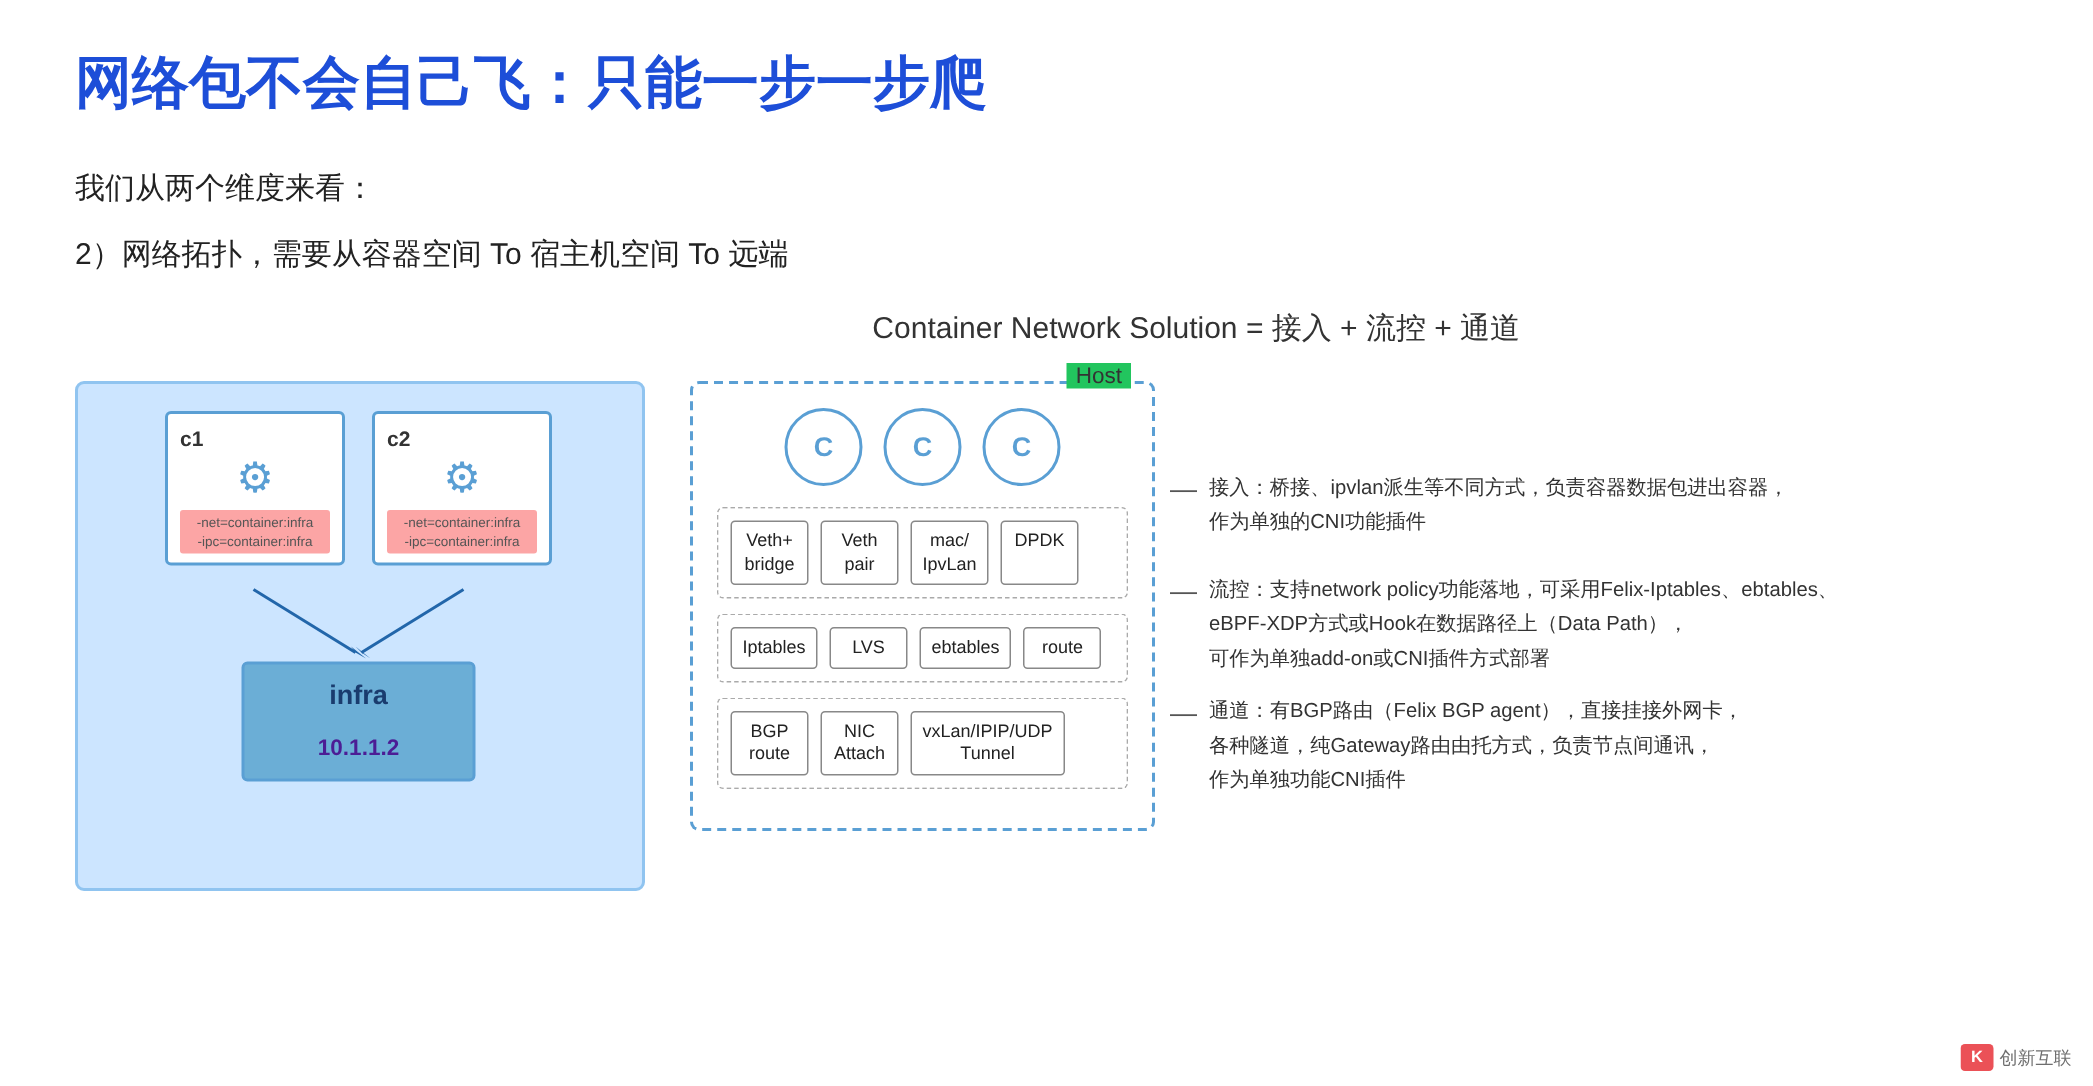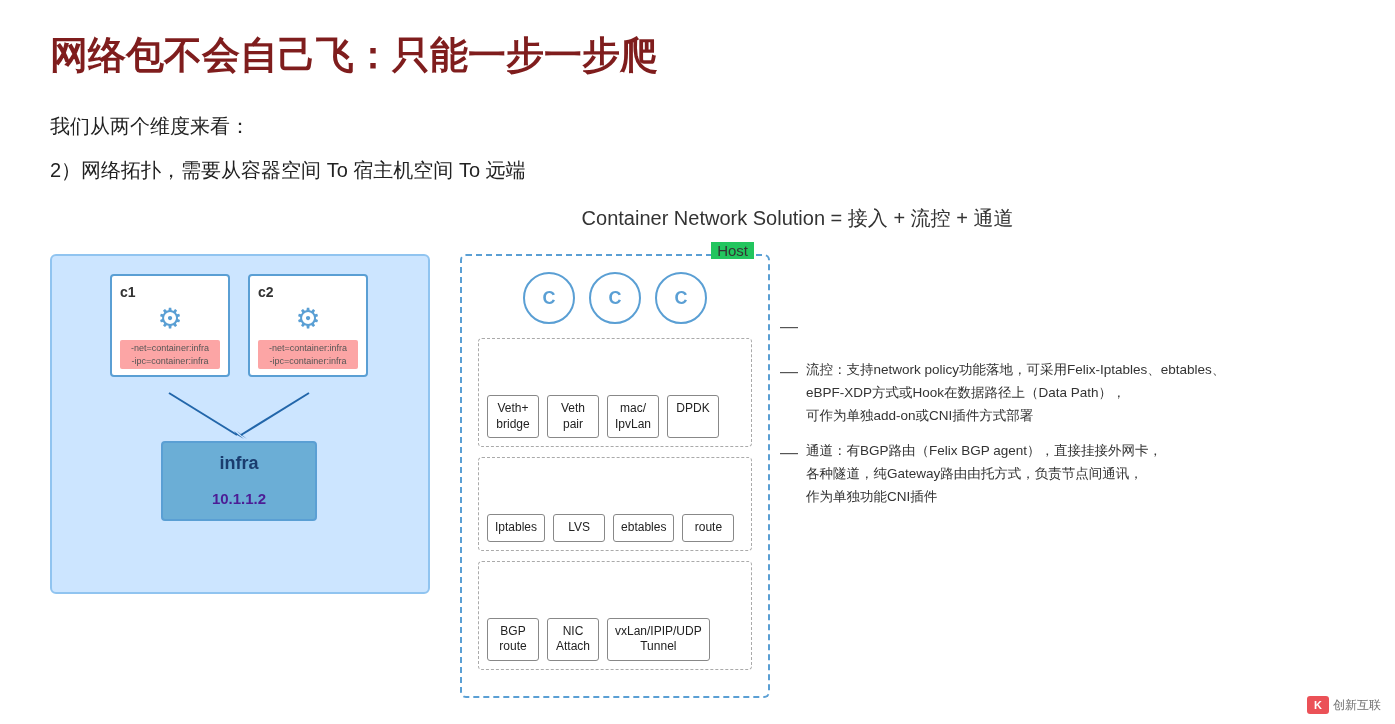--- a/index.html
+++ b/index.html
@@ -8,21 +8,21 @@
       font-family: "PingFang SC", "Microsoft YaHei", "SimHei", sans-serif;
       width: 1395px;
       min-height: 724px;
       padding: 30px 50px 30px 50px;
       color: #222;
     }
     .title {
       font-size: 38px;
       font-weight: bold;
       margin-bottom: 28px;
-      color: #7f1d1d;
+      color: #1d4ed8;
     }
     .desc-block {
       margin-bottom: 18px;
     }
     .desc-line {
       font-size: 20px;
       margin-bottom: 10px;
       line-height: 1.7;
     }
     .formula-line {
@@ -158,21 +158,20 @@
       border-radius: 4px;
       padding: 8px 8px;
       margin-bottom: 10px;
     }
     .layer-row {
       display: flex;
       flex-direction: row;
       gap: 8px;
       justify-content: flex-start;
       flex-wrap: nowrap;
-      margin-top: 48px;
     }
     .layer-cell {
       border: 1.5px solid #888;
       border-radius: 3px;
       background: #fff;
       font-size: 12px;
       text-align: center;
       padding: 5px 7px;
       min-width: 52px;
       line-height: 1.3;
@@ -309,20 +308,21 @@
           <div class="layer-cell" style="min-width:90px;">vxLan/IPIP/UDP<br>Tunnel</div>
         </div>
       </div>
     </div>
 
     <div class="annotation-group">
 
       <div style="height:60px;"></div>
       <div class="annotation-item">
         <span class="annotation-arrow">—</span>
+        <div class="annotation-text">接入：桥接、ipvlan派生等不同方式，负责容器数据包进出容器，<br>作为单独的CNI功能插件</div>
       </div>
       <div style="height:22px;"></div>
 
       <div class="annotation-item">
         <span class="annotation-arrow">—</span>
         <div class="annotation-text">流控：支持network policy功能落地，可采用Felix-Iptables、ebtables、<br>eBPF-XDP方式或Hook在数据路径上（Data Path），<br>可作为单独add-on或CNI插件方式部署</div>
       </div>
       <div style="height:12px;"></div>
 
       <div class="annotation-item">

